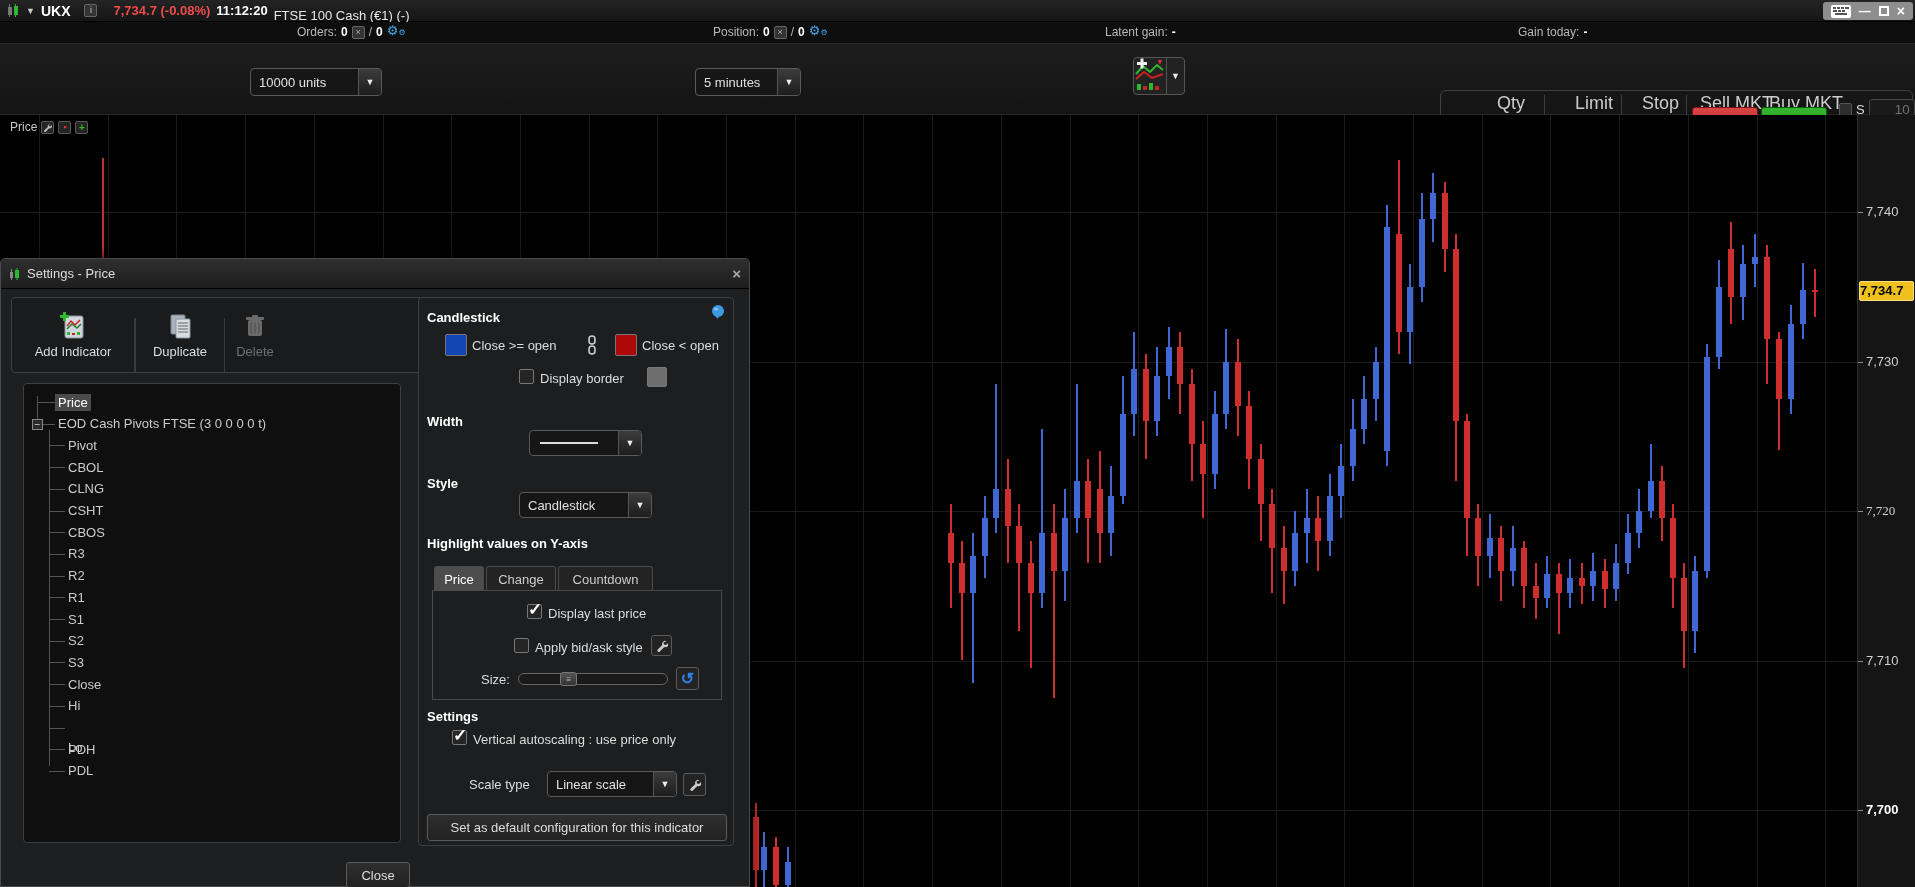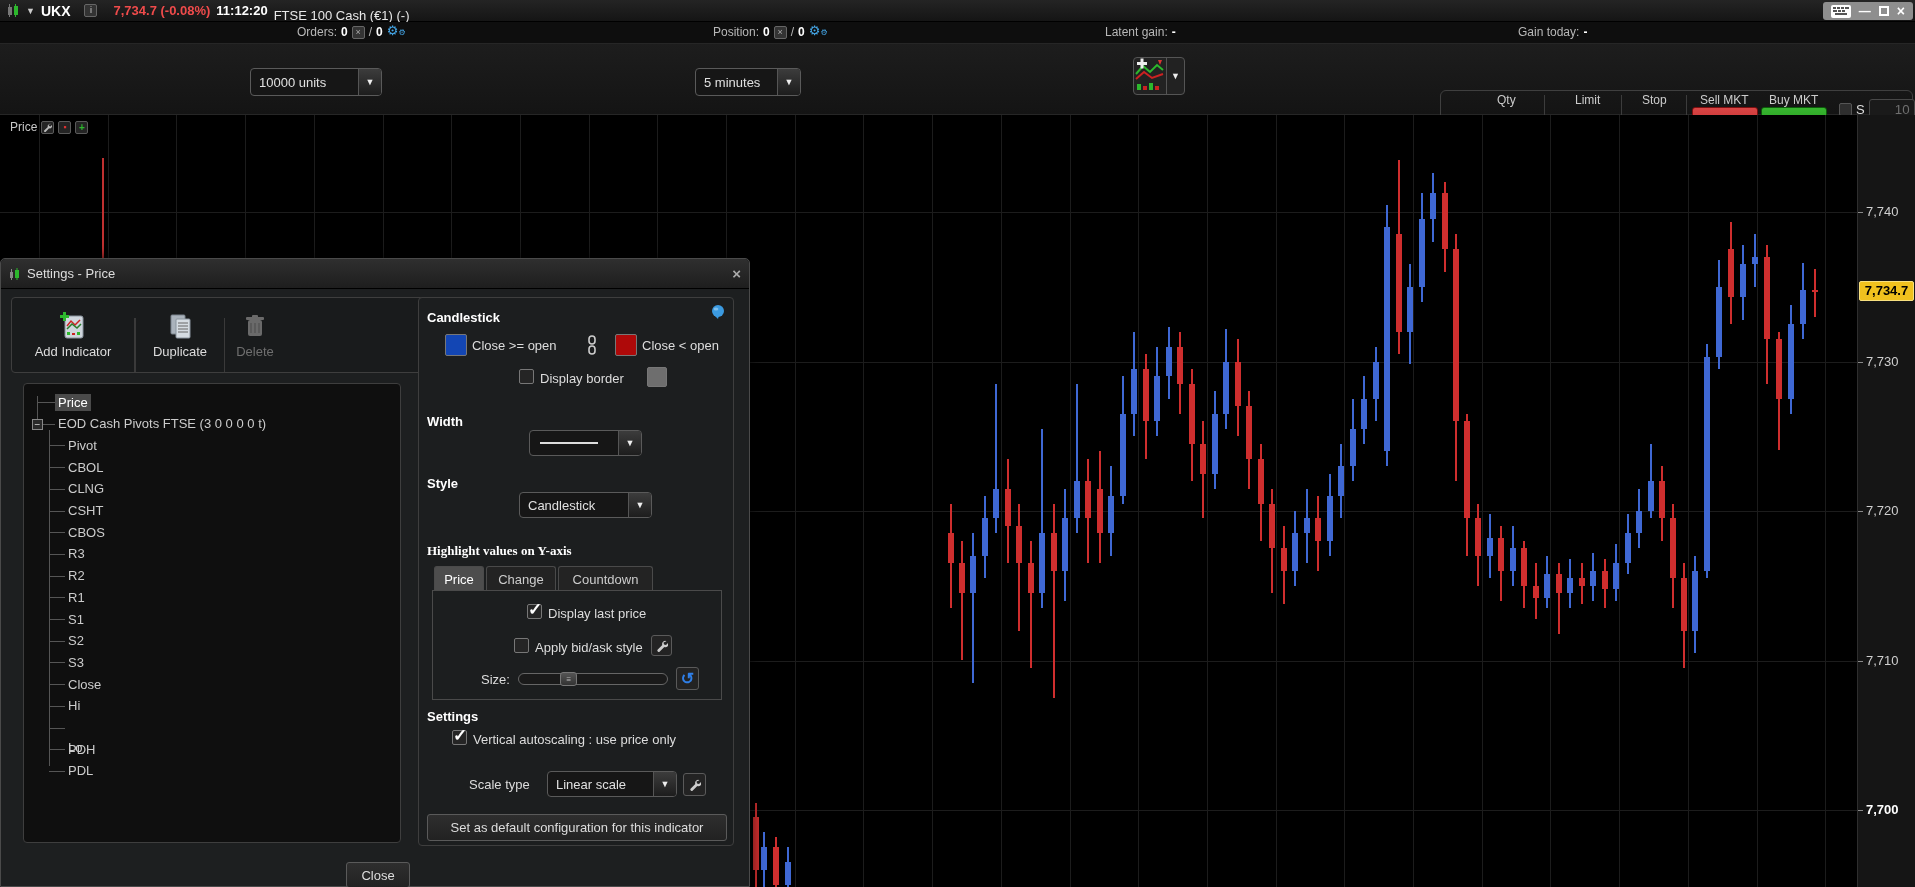--- a/index.html
+++ b/index.html
@@ -15,41 +15,41 @@
   .statusitem{position:absolute;top:3px;display:flex;align-items:center;gap:4px;color:#b8b8b8;}
   .statusitem b{color:#fff;}
   .mini-x{display:inline-block;width:13px;height:13px;background:#333;border:1px solid #666;border-radius:2px;color:#aaa;font-size:9px;line-height:11px;text-align:center;}
   .gear{color:#45a7e8;font-size:13px;line-height:12px;}
   .toolbar{position:absolute;left:0;top:44px;width:1915px;height:71px;background:linear-gradient(#1d1d1d,#141414);border-bottom:1px solid #262626;}
   .combo{position:absolute;height:28px;background:#161616;border:1px solid #5a5a5a;border-radius:4px;display:flex;align-items:center;color:#e0e0e0;font-size:13px;overflow:hidden;}
   .combo .lbl{padding:0 8px;white-space:nowrap;}
   .combo .arrow{margin-left:auto;width:23px;height:100%;background:linear-gradient(#3c3c3c,#1d1d1d);border-left:1px solid #555;display:flex;align-items:center;justify-content:center;font-size:9px;color:#eee;}
   
   .tradepanel{position:absolute;left:1440px;top:46px;width:473px;height:66px;border:1px solid #3f3f3f;border-radius:6px;}
-  .tp-label{position:absolute;top:2px;color:#ccc;font-size:12px;}
+  .tp-label{position:absolute;top:2px;color:#ccc;font-size:18px;}
   .tp-div{position:absolute;top:4px;width:1px;height:56px;background:#3c3c3c;}
   .icon-btn{position:absolute;width:24px;height:24px;background:#242424;border:1px solid #5a5a5a;border-radius:3px;display:flex;align-items:center;justify-content:center;}
   .qty-input{position:absolute;left:42px;top:24px;width:46px;height:25px;background:#0d0d0d;border:1px solid #555;border-radius:3px;color:#fff;text-align:right;padding-right:5px;line-height:23px;}
   .mkt-btn{position:absolute;top:16px;width:66px;height:46px;border-radius:3px;color:#fff;display:flex;align-items:flex-end;justify-content:center;padding-bottom:6px;}
   .mkt-sell{background:linear-gradient(#d94545,#ab1717);border:1px solid #7d0f0f;}
   .mkt-buy{background:linear-gradient(#37b52f,#148110);border:1px solid #0c5c0a;}
   .mkt-btn .p1{font-size:14px;line-height:17px;}
   .mkt-btn .p2{font-size:27px;font-weight:bold;line-height:24px;}
   .mkt-btn .p3{font-size:13px;font-weight:bold;line-height:28px;vertical-align:top;}
   .st-row{position:absolute;display:flex;align-items:center;gap:4px;}
   .st-cb{width:13px;height:13px;background:#2e2e2e;border:1px solid #555;border-radius:2px;}
   .st-input{width:46px;height:20px;background:#1a1a1a;border:1px solid #484848;border-radius:3px;color:#6f6f6f;text-align:right;padding-right:4px;line-height:18px;}
   
   .chart{position:absolute;left:0;top:115px;width:1857px;height:772px;background:#000;overflow:hidden;}
   .axis{position:absolute;left:1857px;top:115px;width:58px;height:772px;background:#151515;border-left:1px solid #2e2e2e;overflow:hidden;}
   .gridv{position:absolute;top:0;width:1px;height:100%;background:#1c1c1c;}
   .gridh{position:absolute;left:0;width:100%;height:1px;background:#1c1c1c;}
   .tick-label{position:absolute;left:8px;color:#cfcfcf;font-size:13px;}
   .tick-mark{position:absolute;left:0;width:5px;height:1px;background:#8a8a8a;}
-  .price-badge{position:absolute;left:1px;width:55px;height:20px;background:#f0c11e;border:1px solid #f7e080;border-radius:2px;color:#000;font-weight:bold;font-size:13px;text-align:center;line-height:18px;}
+  .price-badge{position:absolute;left:1px;width:55px;height:20px;background:#f0c11e;border:1px solid #f7e080;border-radius:2px;color:#000;font-weight:bold;font-size:13px;text-align:left;line-height:18px;}
   .candle-wick{position:absolute;width:2px;}
   .candle-body{position:absolute;width:6px;}
   .session-line{position:absolute;width:2px;background:#c03030;}
   .ind-label{position:absolute;left:10px;top:5px;display:flex;align-items:center;gap:4px;color:#c8c8c8;font-size:12px;}
   .ind-mini{width:13px;height:13px;background:#242424;border:1px solid #5a5a5a;border-radius:2px;display:flex;align-items:center;justify-content:center;}
   
   .dialog{position:absolute;left:0;top:258px;width:750px;height:629px;background:#1d1f20;border:1px solid #4a4a4a;border-radius:5px 5px 0 0;box-shadow:0 0 14px rgba(0,0,0,.85);}
   .dlg-title{position:absolute;left:0;top:0;width:100%;height:30px;background:linear-gradient(#2f2f2f,#1e1e1e);border-bottom:1px solid #000;border-radius:5px 5px 0 0;display:flex;align-items:center;gap:6px;padding:0 8px;color:#ddd;font-size:13px;}
   .dlg-close{margin-left:auto;color:#aaa;font-size:15px;font-weight:bold;cursor:default;}
   .panelbox{position:absolute;border:1px solid #3e3e3e;border-radius:4px;background:#191b1c;}
@@ -450,21 +450,21 @@
           <span style="color:#2db82d;font-size:10px;font-weight:bold;">+</span>
         </span>
     </div>
   </div>
   <div class="axis">
       <div class="tick-mark" style="top: 97px;"></div>
       <div class="tick-label" style="top: 89px;">7,740</div>
       <div class="tick-mark" style="top: 246.5px;"></div>
       <div class="tick-label" style="top: 238.5px;">7,730</div>
       <div class="tick-mark" style="top: 396px;"></div>
-      <div class="tick-label" style="top: 388px;">7,720</div>
+      <div class="tick-label" style="top: 388px; font-family: Liberation Serif, serif;">7,720</div>
       <div class="tick-mark" style="top: 545.5px;"></div>
       <div class="tick-label" style="top: 537.5px;">7,710</div>
       <div class="tick-mark" style="top: 695px;"></div>
       <div class="tick-label" style="top: 687px; font-weight: bold; color: rgb(255, 255, 255);">7,700</div>
       <div class="price-badge" style="top: 166.235px; background: rgb(240, 193, 30);">7,734.7</div>
     </div>
 
   <div class="dialog">
     <div class="dlg-title">
       <svg width="12" height="14">
@@ -624,21 +624,21 @@
         <span style="display:inline-block;width:58px;height:2px;background:#ddd;margin-left:10px;"></span>
         <span class="arrow">▼</span>
       </div>
 
       <span class="rp-h" style="left:8px;top:178px;">Style</span>
       <div class="combo" style="left:100px;top:194px;width:133px;height:26px;">
         <span class="lbl">Candlestick</span>
         <span class="arrow">▼</span>
       </div>
 
-      <span class="rp-h" style="left:8px;top:245px;font-family:Liberation Serif, serif;">Highlight values on Y-axis</span>
+      <span class="rp-h" style="left:8px;top:238px;">Highlight values on Y-axis</span>
       <div class="tab active" style="left: 15px; width: 50px;">Price</div>
         <div class="tab" style="left: 67px; width: 70px;">Change</div>
         <div class="tab" style="left: 139px; width: 95px;">Countdown</div>
         <div></div>
       <div class="tabpanel">
         <span class="cb checked" style="left:94px;top:13px;"></span>
         <span class="rp-text" style="left:115px;top:15px;">Display last price</span>
         <span class="cb" style="left:81px;top:47px;"></span>
         <span class="rp-text" style="left:102px;top:49px;">Apply bid/ask style</span>
         <span class="sq-btn" style="left:218px;top:44px;width:21px;height:21px;">

